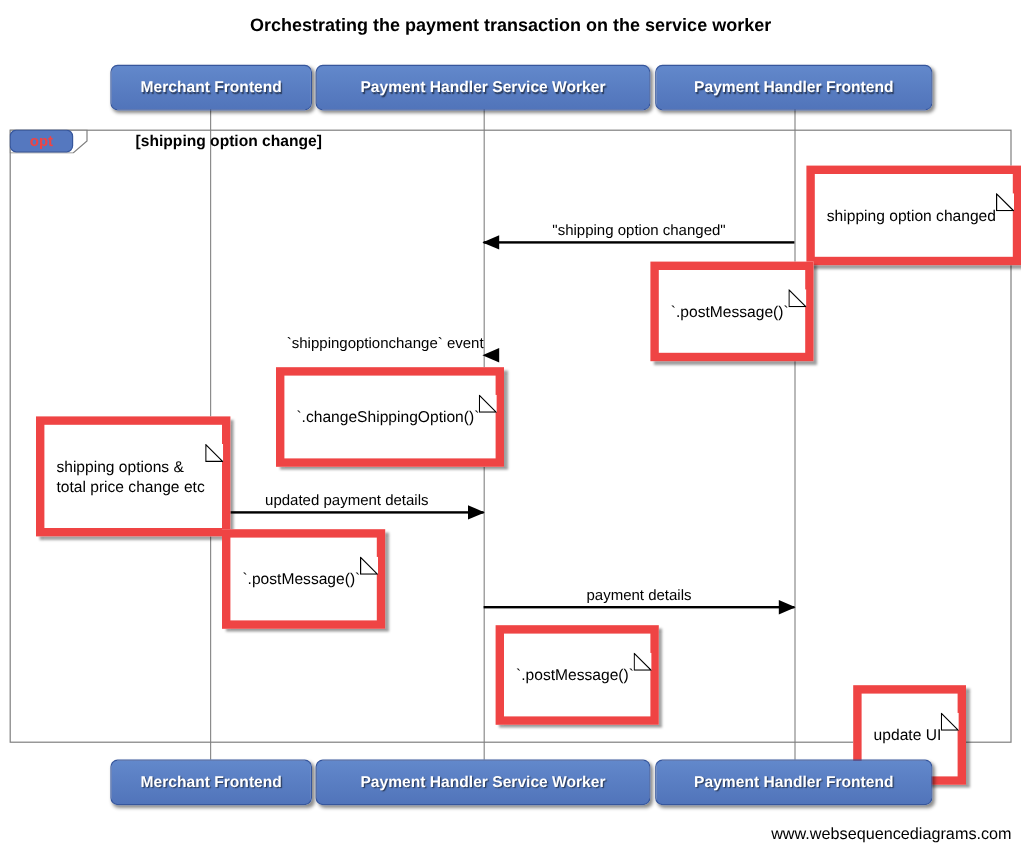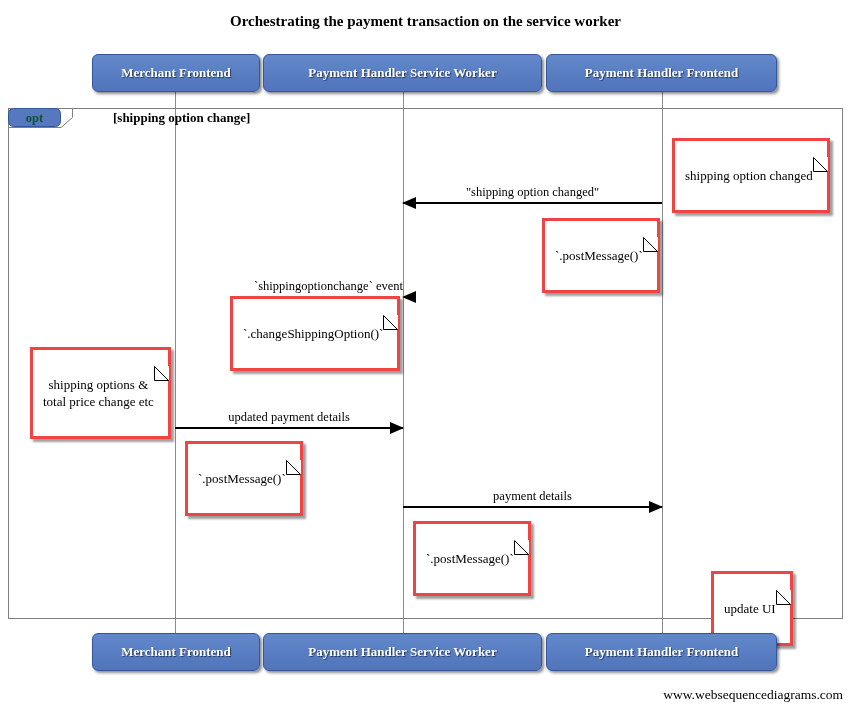--- a/index.html
+++ b/index.html
@@ -1,18 +1,18 @@
 <!DOCTYPE html>
 <html><head>
 <meta charset="utf-8">
 <style>
   html,body { margin:0; padding:0; background:#ffffff; }
   #diagram {
     position:relative; width:851px; height:710px; background:#ffffff;
-    font-family:Liberation Serif, serif; color:#000; overflow:hidden;
+    font-family:Liberation Sans, sans-serif; color:#000; overflow:hidden;
   }
   .title {
     position:absolute; left:0; right:0; top:13px; text-align:center;
     font-size:15px; font-weight:bold;
   }
   .lifeline { position:absolute; top:90px; height:543px; width:1px; background:#8c8c8c; }
   .frame {
     position:absolute; left:8px; top:108px; width:833px; height:509px;
     border:1px solid #7f7f7f;
   }
@@ -20,34 +20,34 @@
     position:absolute; height:36px; line-height:36px; text-align:center;
     background:linear-gradient(#6288cb, #5174ba);
     border:1px solid #36569c; border-radius:6px;
     color:#ffffff; font-size:13px; font-weight:bold;
     text-shadow:1px 1px 1px rgba(0,0,0,0.55);
     box-shadow:2px 2px 3px rgba(0,0,0,0.45);
   }
   .opt-tab { position:absolute; left:8px; top:108px; width:66px; height:20px; }
   .opt-label {
     position:absolute; left:8px; top:109px; width:53px; text-align:center;
-    color:#14532d; font-size:12.5px; font-weight:bold; line-height:18px;
+    color:#ef4444; font-size:12.5px; font-weight:bold; line-height:18px;
   }
   .guard {
     position:absolute; left:86px; top:110px; font-size:13px; font-weight:bold;margin-left:27px;
   }
   .msg { position:absolute; display:flex; flex-direction:column; }
   .msg-label { text-align:center; font-size:12.5px; padding-bottom:2px; }
   .msg-line { position:relative; height:0; border-top:2px solid #000; }
   .head { position:absolute; width:0; height:0; top:-7px;
           border-top:6px solid transparent; border-bottom:6px solid transparent; }
   .head-left  { left:-1px;  border-right:14px solid #000; }
   .head-right { right:-1px; border-left:14px solid #000; }
   .note {
-    position:absolute; background:#ffffff; border:3px solid #ef4444;
+    position:absolute; background:#ffffff; border:7px solid #ef4444;
     box-shadow:3px 3px 2px rgba(0,0,0,0.38);
     padding:9px 14px 9px 10px; font-size:13px; white-space:pre-line; line-height:17px;
   }
   .fold { position:absolute; top:-1px; right:-1px; width:15px; height:15px; }
   .footer {
     position:absolute; right:8px; top:687px; font-size:13.5px; color:#000;
   }
 </style>
 </head>
 <body>
@@ -121,31 +121,31 @@
   <div class="note" style="left:542px; top:218px;">
     <span>`.postMessage()`</span>
     <span class="fold">
       <svg width="15" height="15" viewBox="0 0 15 15">
           <path d="M0,0 L15,0 L15,15 Z" fill="#ffffff"></path>
           <path d="M0.5,0.5 L14.5,14.5 L0.5,14.5 Z" fill="#ffffff" stroke="#000"></path>
         </svg>
     </span>
   </div>
 
-  <div class="note" style="left:230px; top:296px;">
+  <div class="note" style="left:230px; top:306px;">
     <span>`.changeShippingOption()`</span>
     <span class="fold">
       <svg width="15" height="15" viewBox="0 0 15 15">
           <path d="M0,0 L15,0 L15,15 Z" fill="#ffffff"></path>
           <path d="M0.5,0.5 L14.5,14.5 L0.5,14.5 Z" fill="#ffffff" stroke="#000"></path>
         </svg>
     </span>
   </div>
 
-  <div class="note" style="left:30px; top:347px;text-align:center;">
+  <div class="note" style="left:30px; top:347px;">
     <span>shipping options &amp;
 total price change etc</span>
     <span class="fold">
       <svg width="15" height="15" viewBox="0 0 15 15">
           <path d="M0,0 L15,0 L15,15 Z" fill="#ffffff"></path>
           <path d="M0.5,0.5 L14.5,14.5 L0.5,14.5 Z" fill="#ffffff" stroke="#000"></path>
         </svg>
     </span>
   </div>
 

